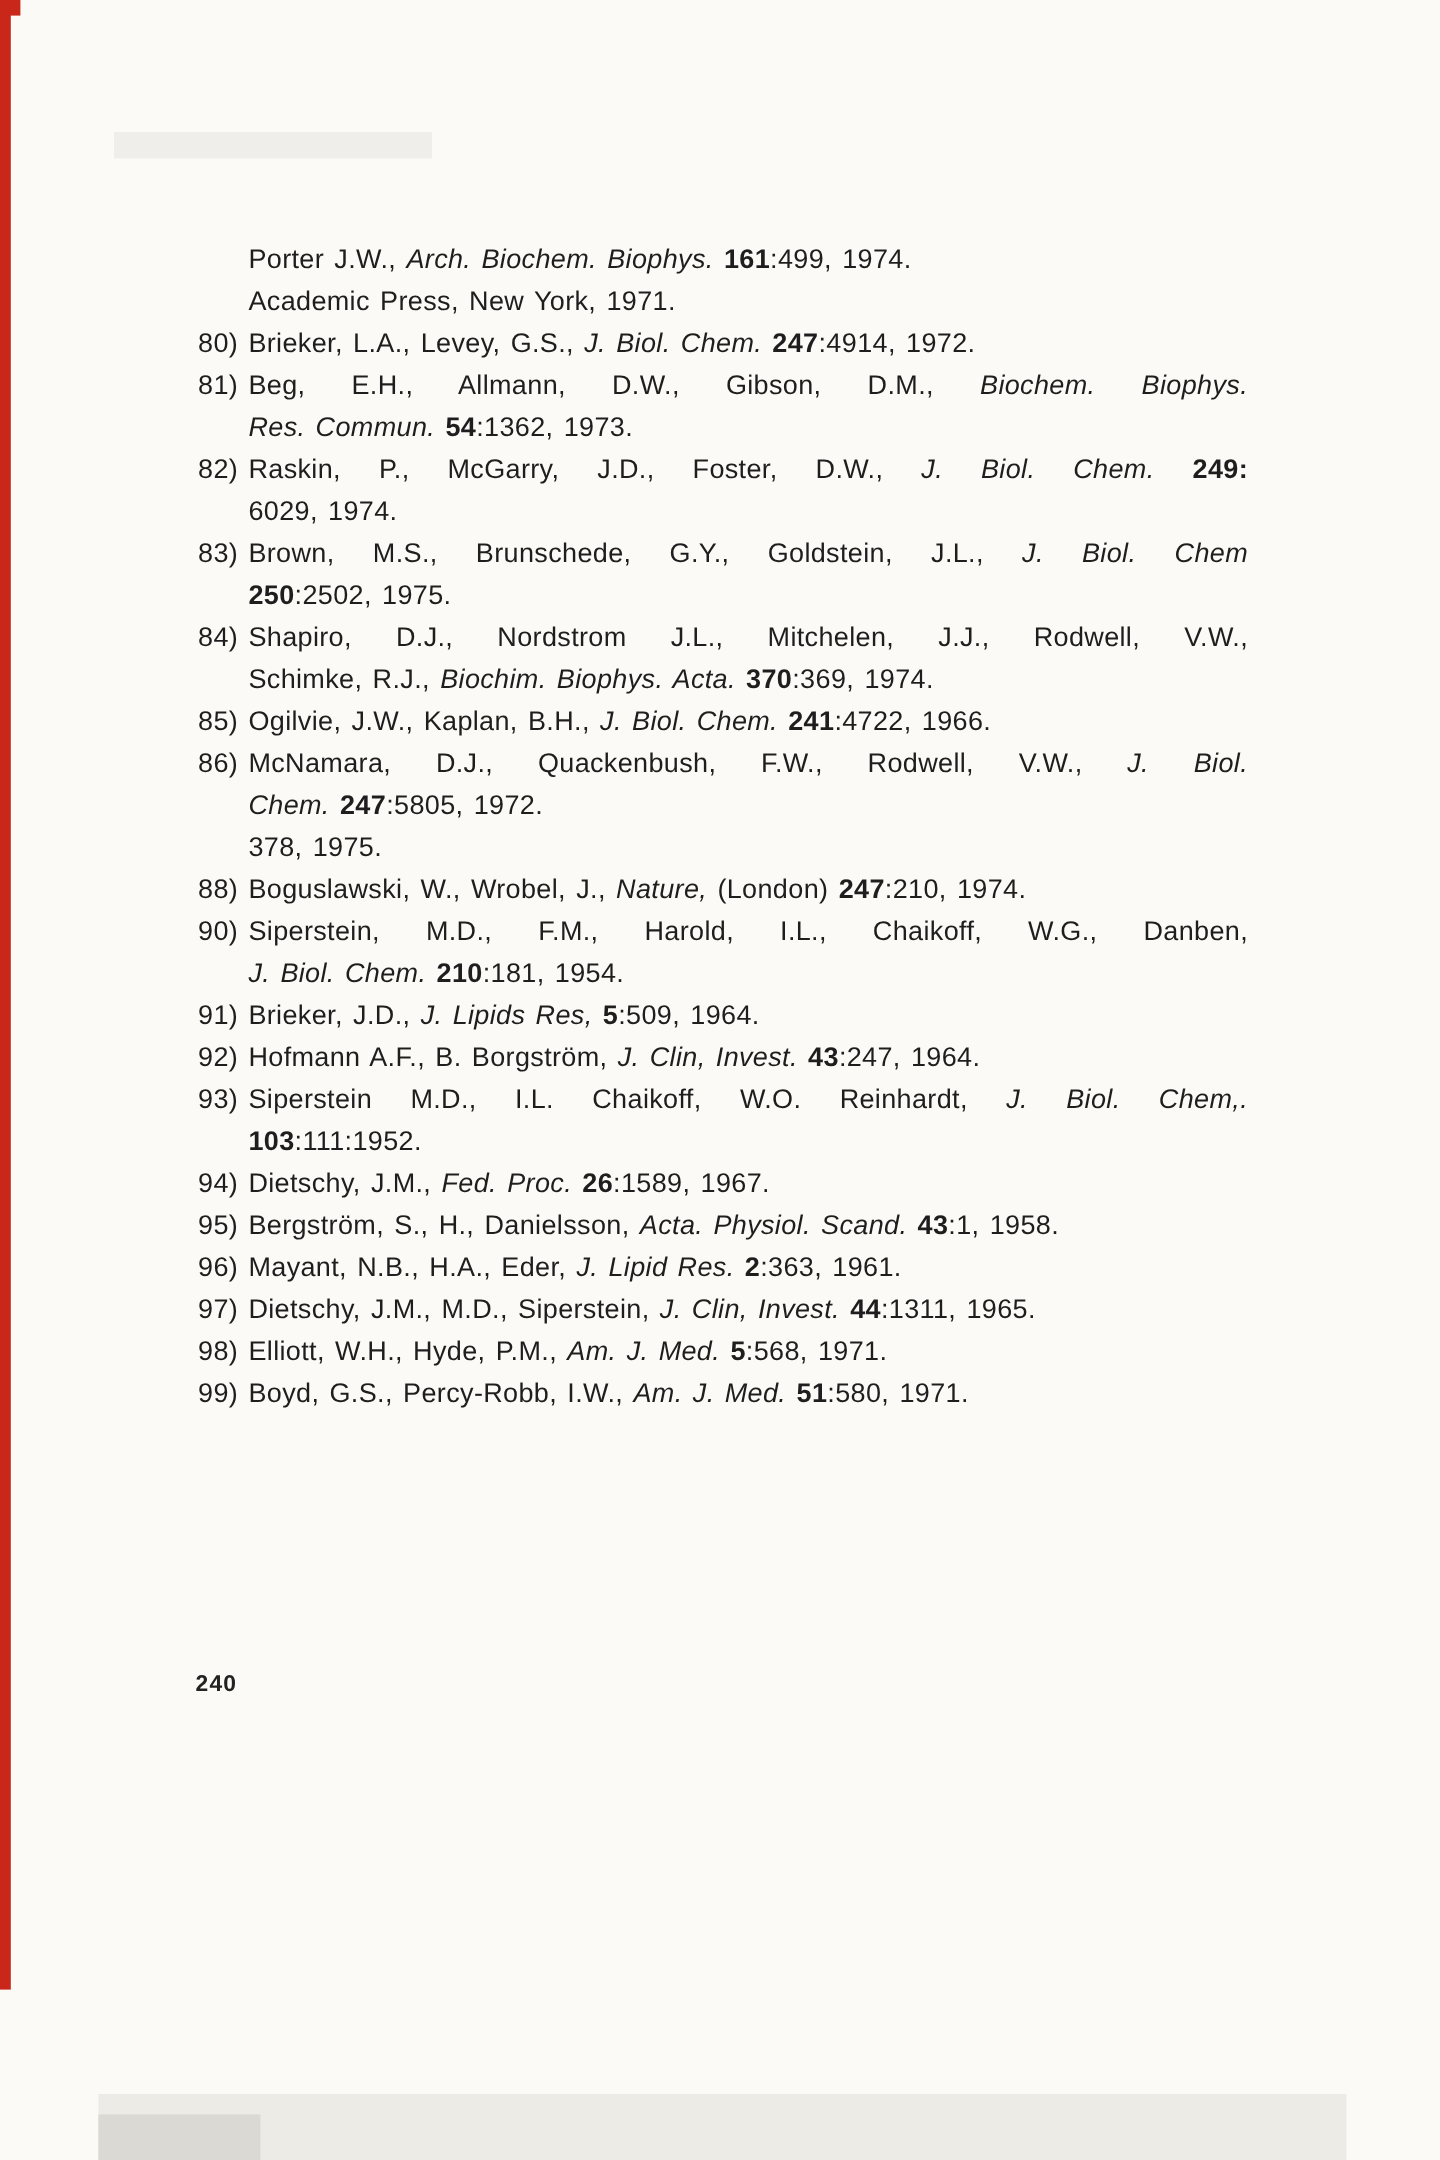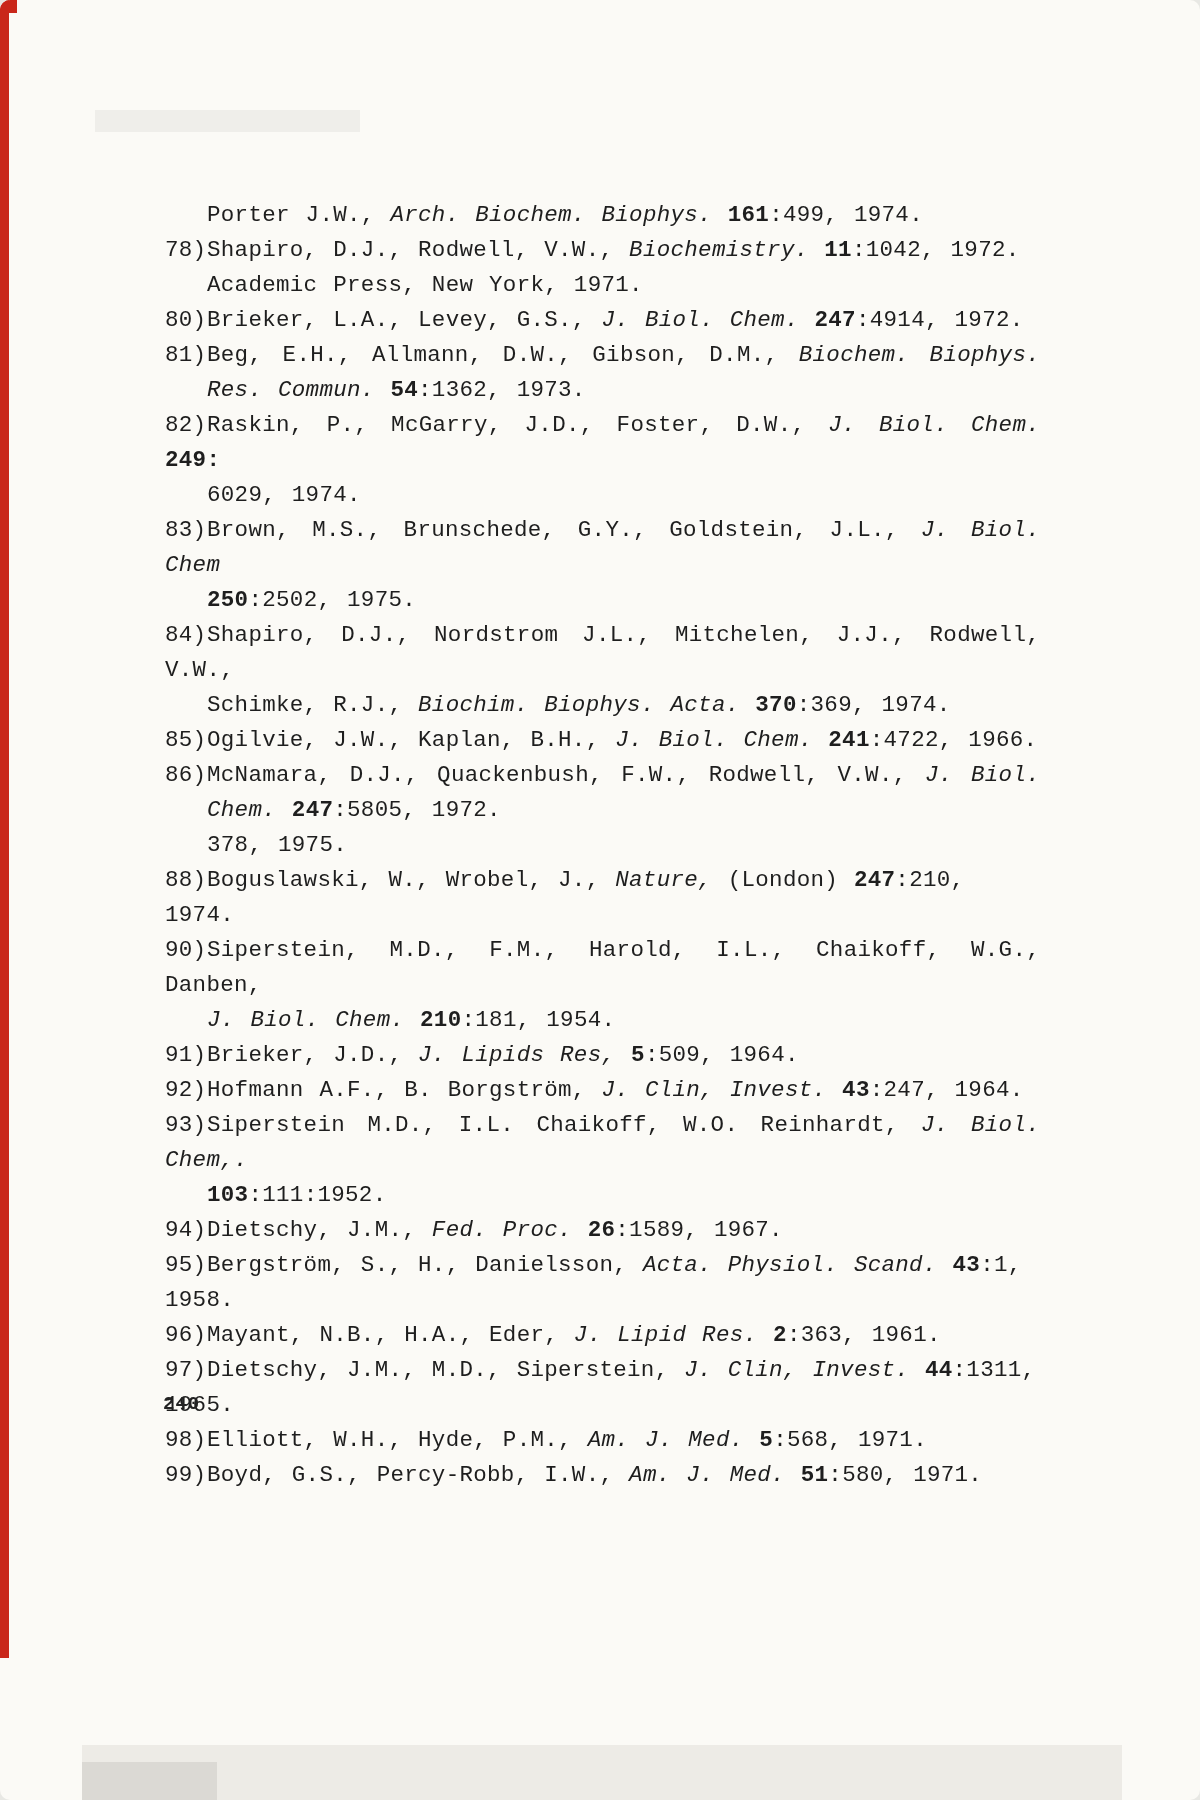--- a/index.html
+++ b/index.html
@@ -2,23 +2,22 @@
 <html><head>
 <meta charset="utf-8">
 <style>
   html,body { margin:0; padding:0; }
   body { background:#e8e8e4; }
   .page {
     position:relative;
     width:1200px; height:1800px;
     background:#fbfaf6;
     overflow:hidden;
-    font-family:Liberation Mono, monospace;
+    font-family:Liberation Sans, sans-serif;
     color:#1e1e1e;
-    border-radius:10px;
   }
   
   .scan-strip {
     position:absolute; left:0; top:0; width:9px; height:1658px;
     background:#c9271a;
   }
   .scan-corner {
     position:absolute; left:0; top:0; width:17px; height:13px;
     background:#c9271a;
   }
@@ -66,23 +65,20 @@
 <div class="page">
   <div class="scan-strip"></div>
   <div class="scan-corner"></div>
   <div class="scan-shadow-top"></div>
   <div class="scan-shadow-bottom"></div>
   <div class="scan-shadow-bottom-left"></div>
 
   <div class="content">
       <div class="ref">
         <div class="line cont"><span class="seg-n">Porter J.W., </span><span class="seg-i">Arch. Biochem. Biophys. </span><span class="seg-b">161</span><span class="seg-n">:499, 1974.</span></div>
-      </div>
-      <div class="ref">
-        <div class="line"><span class="ref-num">78)</span><span class="seg-n">Shapiro, D.J., Rodwell, V.W., </span><span class="seg-i">Biochemistry. </span><span class="seg-b">11</span><span class="seg-n">:1042, 1972.</span></div>
       </div>
       <div class="ref">
         <div class="line cont"><span class="seg-n">Academic Press, New York, 1971.</span></div>
       </div>
       <div class="ref">
         <div class="line"><span class="ref-num">80)</span><span class="seg-n">Brieker, L.A., Levey, G.S., </span><span class="seg-i">J. Biol. Chem. </span><span class="seg-b">247</span><span class="seg-n">:4914, 1972.</span></div>
       </div>
       <div class="ref">
         <div class="line full"><span class="ref-num">81)</span><span class="seg-n">Beg, E.H., Allmann, D.W., Gibson, D.M., </span><span class="seg-i">Biochem. Biophys.</span></div>
         <div class="line cont"><span class="seg-i">Res. Commun. </span><span class="seg-b">54</span><span class="seg-n">:1362, 1973.</span></div>

